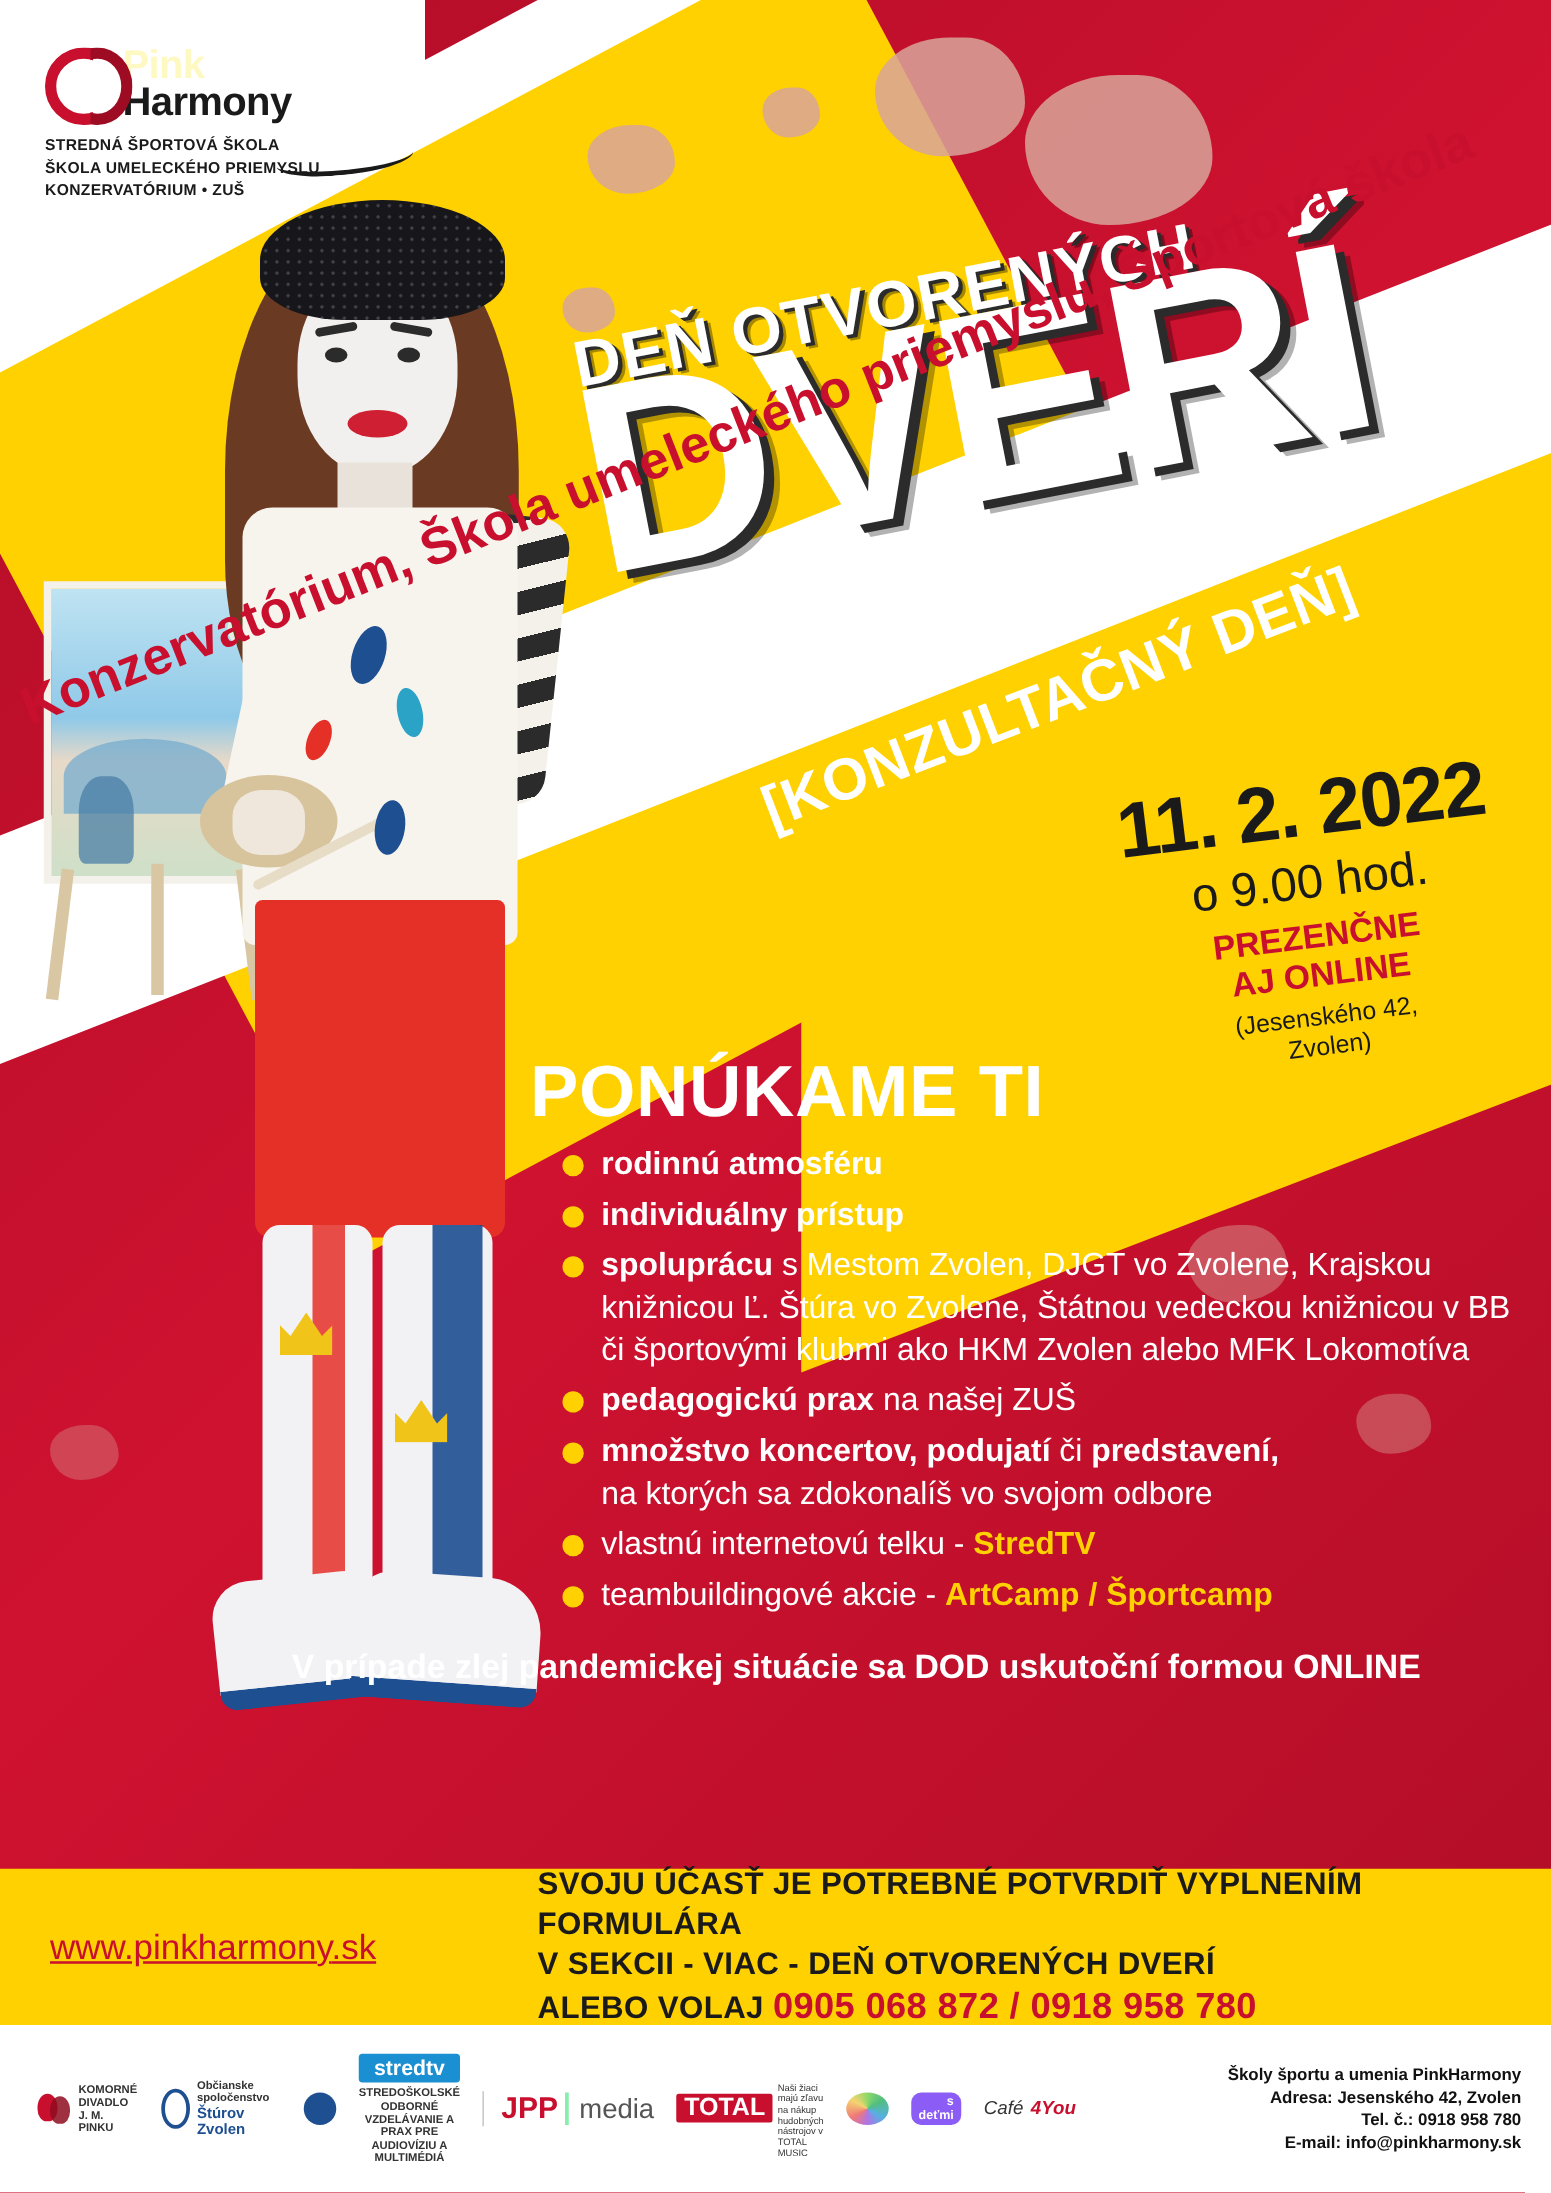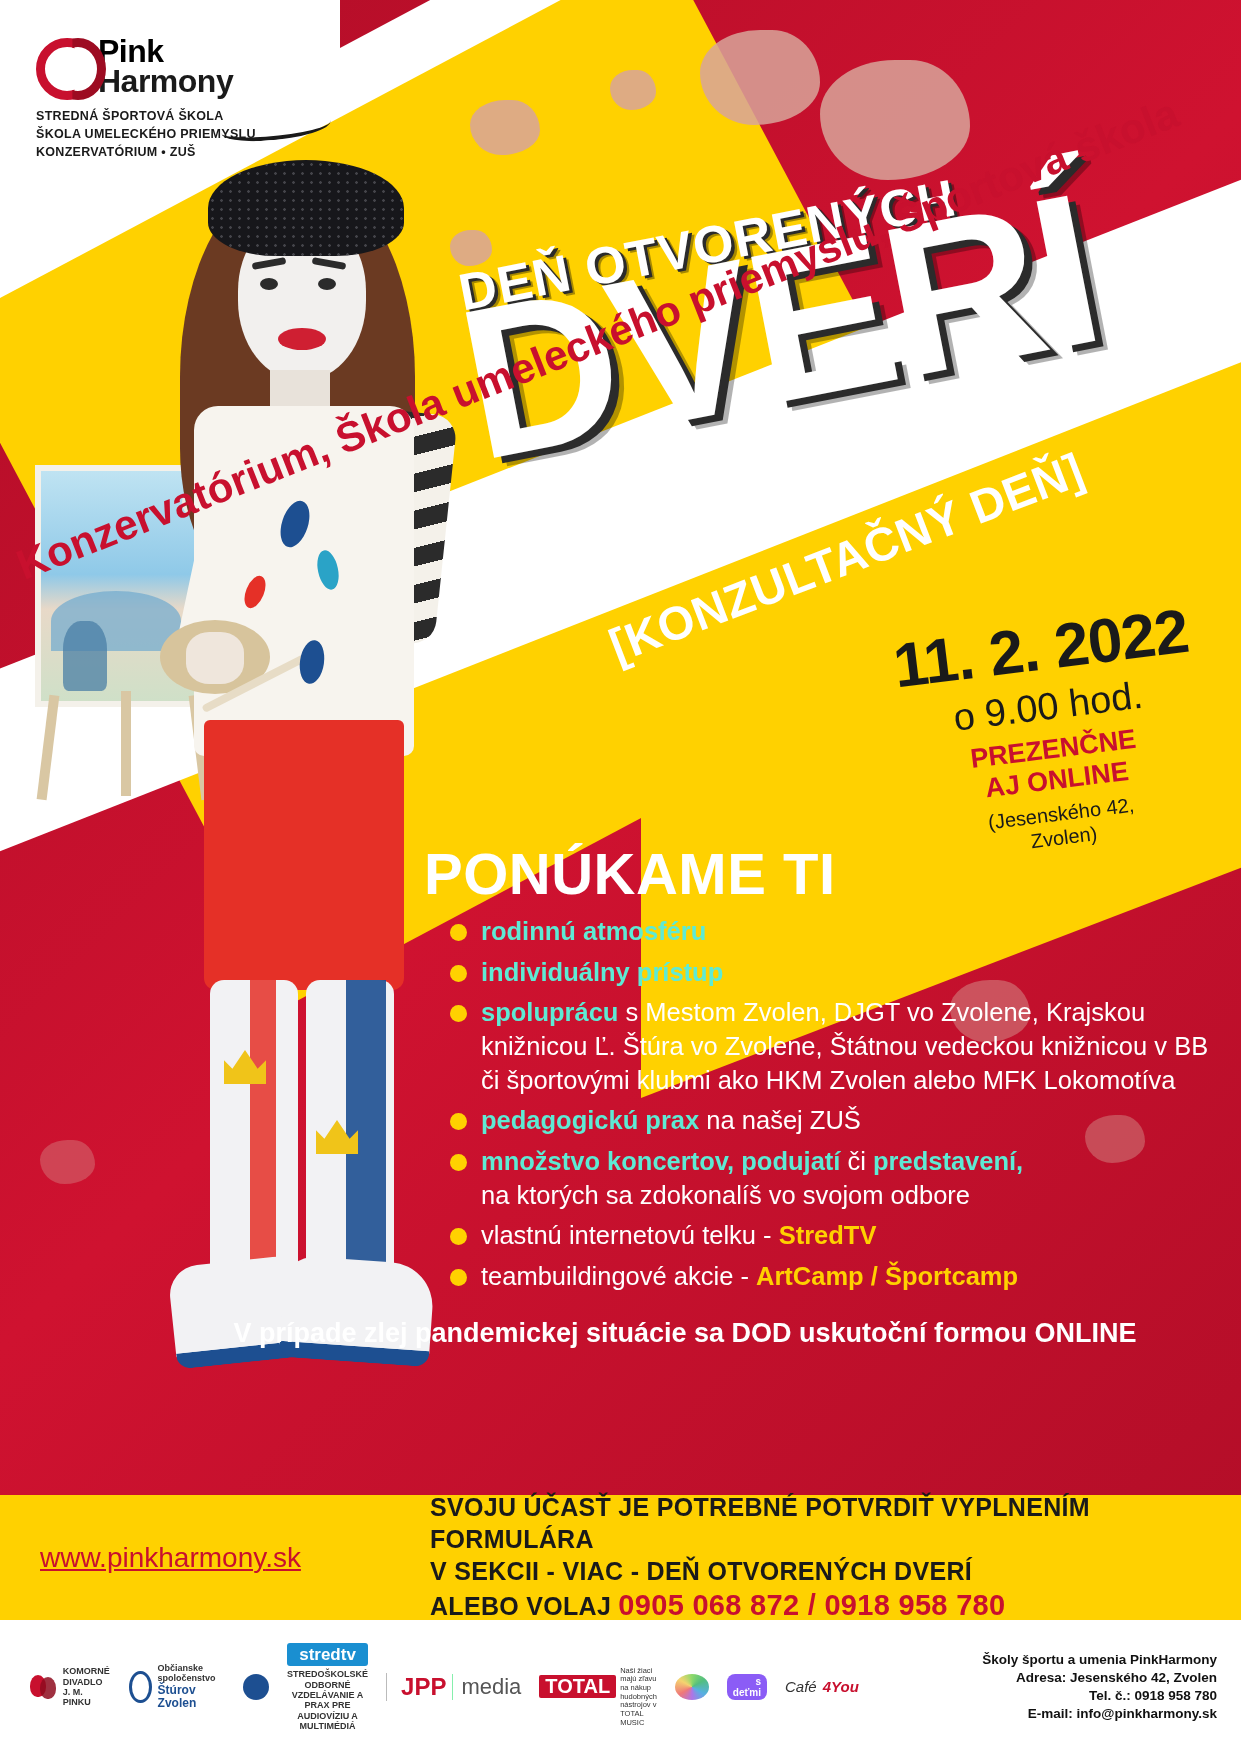--- a/index.html
+++ b/index.html
@@ -68,21 +68,21 @@
   }
   .logo-mark .c1{
     position:absolute;left:0;top:2px;width:44px;height:44px;border:9px solid #c8102e;border-radius:50%;
     clip-path:polygon(0 0,62% 0,62% 100%,0 100%);
   }
   .logo-mark .c2{
     position:absolute;left:14px;top:2px;width:38px;height:44px;border:9px solid #9d0c22;border-radius:50%;
     clip-path:polygon(40% 0,100% 0,100% 100%,40% 100%);
   }
   .logo-text{line-height:.95;}
-  .logo-pink{font-size:32px;font-weight:bold;color:#000000;letter-spacing:-.5px;}
+  .logo-pink{font-size:32px;font-weight:bold;color:#fef9c3;letter-spacing:-.5px;}
   .logo-harmony{font-size:32px;font-weight:bold;color:#1a1a1a;letter-spacing:-.5px;}
   .logo-sub{
     margin-top:10px;font-size:12.5px;font-weight:bold;color:#1a1a1a;line-height:1.45;letter-spacing:.3px;
   }
   .logo-swoosh{
     position:absolute;left:185px;top:78px;width:110px;height:22px;
     border-bottom:4px solid #1a1a1a;border-radius:0 0 60% 40%;
     transform:rotate(-4deg);
   }
   
@@ -139,21 +139,21 @@
   }
   .offer-item{
     display:flex;align-items:flex-start;gap:14px;margin-bottom:7px;
   }
   .bullet{
     width:17px;height:17px;border-radius:50%;background:#ffd100;flex:none;margin-top:9px;
   }
   .offer-text{
     font-size:25.5px;color:#ffffff;line-height:1.32;
   }
-  .offer-text b{color:#5eead4;}
+  .offer-text b{color:#ffffff;}
   .offer-text .y{color:#ffd100;font-weight:bold;}
   .note{
     position:absolute;left:150px;top:1318px;width:1070px;
     text-align:center;font-size:27px;font-weight:bold;color:#ffffff;
   }
   
   .band{
     position:absolute;left:0;bottom:134px;width:1241px;height:125px;
     display:flex;align-items:center;
   }
@@ -183,21 +183,21 @@
   .sp-txt.small{font-size:7.5px;font-weight:normal;}
   .mask{width:28px;height:28px;position:relative;}
   .mask .m1{position:absolute;left:0;top:2px;width:16px;height:22px;background:#c8102e;border-radius:50% 50% 45% 45%;}
   .mask .m2{position:absolute;left:10px;top:4px;width:16px;height:22px;background:#8e0c1f;border-radius:50% 50% 45% 45%;opacity:.85;}
   .circ{width:26px;height:26px;border-radius:50%;border:3px solid #1d4f91;}
   .circ2{width:26px;height:26px;border-radius:50%;background:#1d4f91;}
   .stredtv{
     background:#1a8fd1;color:#fff;font-size:17px;font-weight:bold;padding:2px 8px;border-radius:3px;
   }
   .jpp{font-size:24px;font-weight:bold;color:#c8102e;}
-  .media{font-size:22px;color:#555;border-left:1px solid #86efac;padding-left:8px;}
+  .media{font-size:22px;color:#555;border-left:3px solid #86efac;padding-left:8px;}
   .tmusic{display:flex;align-items:center;gap:4px;}
   .tbox{background:#c8102e;color:#fff;font-size:20px;font-weight:bold;padding:0 6px;border-radius:2px;}
   .rainbow{width:34px;height:26px;border-radius:50%;background:conic-gradient(#6fcf45,#27ae60,#2d9cdb,#9b51e0,#eb5757,#f2c94c,#6fcf45);opacity:.8;}
   .sdetmi{background:#8b5cf6;color:#fff;font-size:10px;font-weight:bold;padding:2px 6px;border-radius:8px;text-align:right;}
   .cafe{font-size:15px;font-style:italic;color:#333;}
   .cafe b{color:#c8102e;}
   .addr{
     width:395px;padding-right:24px;text-align:right;
     font-size:13.5px;color:#111;line-height:1.35;font-weight:bold;
   }

